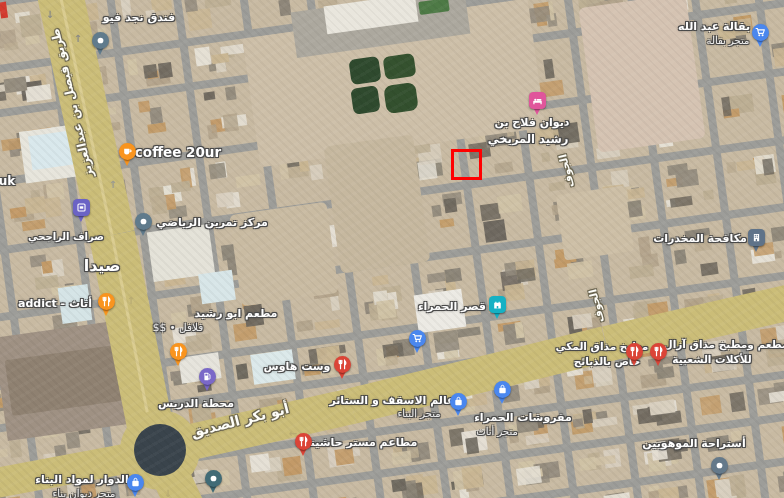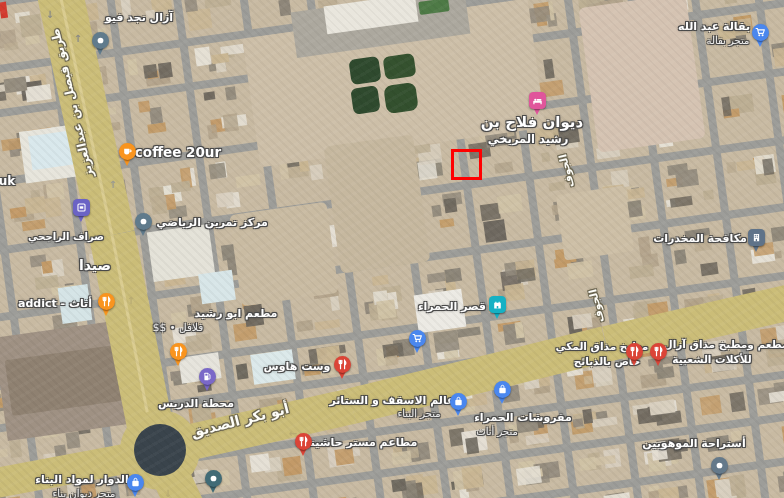--- a/index.html
+++ b/index.html
@@ -737,21 +737,21 @@
       <div class="road-label" style="left: 596px; top: 306px; font-size: 10.5px; transform: translate(-50%, -50%) rotate(-104deg);">الجوف</div>
       <div class="annot" style="left: 451px; top: 149px; width: 25px; height: 25px; border: 3px solid rgb(255, 0, 0);"></div>
       <div class="pin" style="left: 100px; top: 40px;">
         <div class="pin-tail" style="border-top-color: rgb(96, 123, 140);"></div>
         <div class="pin-head circle" style="background: rgb(96, 123, 140);">
           <svg width="11" height="11" viewBox="0 0 10 10">
             <circle cx="5" cy="5" r="2.6" fill="#fff"></circle>
           </svg>
         </div>
       </div>
-      <div class="poi-label" style="left: 139px; top: 17px; font-size: 11px; font-weight: 700;">آزال نجد فيو</div>
+      <div class="poi-label" style="left: 139px; top: 17px; font-size: 11px; font-weight: 700;">فندق نجد فيو</div>
       <div class="pin" style="left: 127px; top: 151px;">
         <div class="pin-tail" style="border-top-color: rgb(249, 148, 30);"></div>
         <div class="pin-head circle" style="background: rgb(249, 148, 30);">
           <svg width="11" height="11" viewBox="0 0 10 10">
             <g fill="#fff">
               <path d="M2 2.6h4.6v3a2.1 2.1 0 0 1-2.1 2.1h-.4A2.1 2.1 0 0 1 2 5.6z"></path>
               <path d="M6.6 3.2h.9a1.25 1.25 0 0 1 0 2.5h-.9v-1h.9a.25.25 0 0 0 0-.5h-.9z"></path>
             </g>
           </svg>
         </div>
@@ -762,21 +762,21 @@
         <div class="pin-head square" style="background: rgb(107, 99, 197);">
           <svg width="11" height="11" viewBox="0 0 10 10">
             <g fill="none" stroke="#fff" stroke-width="1">
               <rect x="1.8" y="1.8" width="6.4" height="6.4" rx="1"></rect>
               <rect x="3.4" y="3.9" width="3.2" height="2.2" fill="#fff" stroke="none"></rect>
             </g>
           </svg>
         </div>
       </div>
       <div class="poi-label" style="left: 66px; top: 236px; font-size: 10px; font-weight: 700;">صراف الراجحي</div>
-      <div class="poi-label" style="left: 95px; top: 265px; font-size: 14px; font-weight: 700;">صيدا</div>
+      <div class="poi-label" style="left: 102px; top: 265px; font-size: 16px; font-weight: 700;">صيدا</div>
       <div class="pin" style="left: 106px; top: 301px;">
         <div class="pin-tail" style="border-top-color: rgb(249, 148, 30);"></div>
         <div class="pin-head circle" style="background: rgb(249, 148, 30);">
           <svg width="11" height="11" viewBox="0 0 10 10">
             <g stroke="#fff" stroke-width="1.1" fill="none" stroke-linecap="round">
               <path d="M3.2 1.2v7.6M2 1.2v2.4M4.4 1.2v2.4M2 3.6c0 1 2.4 1 2.4 0"></path>
               <path d="M6.9 8.8V1.2c1.6 1.5 1.6 3.3 0 4.5"></path>
             </g>
           </svg>
         </div>
@@ -811,21 +811,21 @@
             <g fill="#fff">
               <rect x="1.2" y="5.2" width="7.6" height="1.9" rx=".4"></rect>
               <rect x="1.2" y="6.6" width="1.1" height="1.8"></rect>
               <rect x="7.7" y="6.6" width="1.1" height="1.8"></rect>
               <circle cx="3" cy="4.4" r=".95"></circle>
               <rect x="4.2" y="3.7" width="4.4" height="1.6" rx=".7"></rect>
             </g>
           </svg>
         </div>
       </div>
-      <div class="poi-label" style="left: 532px; top: 122px; font-size: 15px; font-weight: 700;">ديوان فلاح بن</div>
+      <div class="poi-label" style="left: 532px; top: 122px; font-size: 11px; font-weight: 700;">ديوان فلاح بن</div>
       <div class="poi-label" style="left: 528px; top: 139px; font-size: 11.5px; font-weight: 700;">رشيد المريخي</div>
       <div class="pin" style="left: 760px; top: 32px;">
         <div class="pin-tail" style="border-top-color: rgb(74, 135, 238);"></div>
         <div class="pin-head circle" style="background: rgb(74, 135, 238);">
           <svg width="11" height="11" viewBox="0 0 10 10">
             <g fill="none" stroke="#fff" stroke-width="1" stroke-linecap="round" stroke-linejoin="round">
               <path d="M1 1.4h1.3l1 4.4h4.1l1.1-3.2H2.6"></path>
               <circle cx="3.9" cy="7.6" r=".9" fill="#fff" stroke="none"></circle>
               <circle cx="6.9" cy="7.6" r=".9" fill="#fff" stroke="none"></circle>
             </g>

